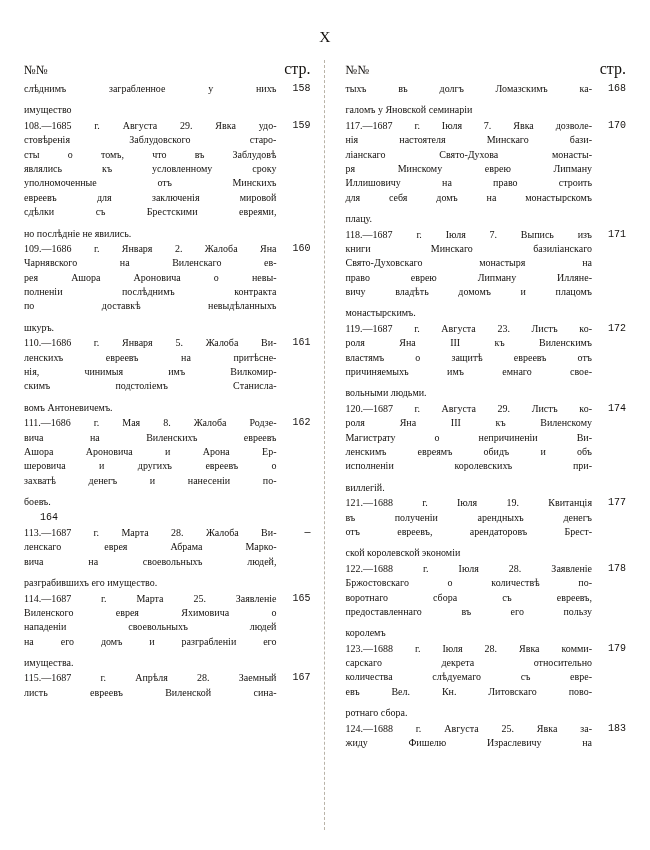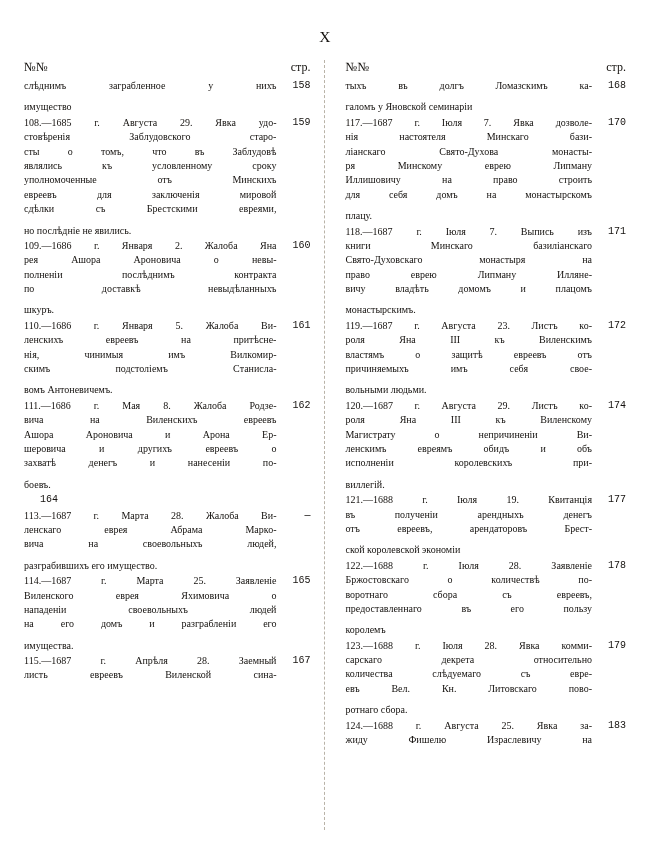--- a/index.html
+++ b/index.html
@@ -53,21 +53,21 @@
     display: flex;
     justify-content: space-between;
     align-items: baseline;
     font-size: 12.5px;
     margin-bottom: 4px;
   }
   .col-head .nn {
     letter-spacing: 0px;
   }
   .col-head .str {
-    font-size: 12px;
+    font-size: 16px;
   }
   .entry {
     display: flex;
     font-size: 10px;
     line-height: 1.44;
     margin-bottom: 1px;
   }
   .entry .body {
     flex: 1 1 auto;
   }
@@ -122,20 +122,21 @@
           <div class="txt">евреевъ для заключенія мировой</div>
           <div class="txt">сдѣлки съ Брестскими евреями,</div>
           <div class="txt last-left">но послѣдніе не явились.</div>
         </div>
         <div class="pg">159</div>
       </div>
 
       <div class="entry">
         <div class="body">
           <div class="txt">109.—1686 г. Января 2. Жалоба Яна</div>
+          <div class="txt">Чарнявского на Виленскаго ев-</div>
           <div class="txt">рея Ашора Ароновича о невы-</div>
           <div class="txt">полненіи послѣднимъ контракта</div>
           <div class="txt">по  доставкѣ  невыдѣланныхъ</div>
           <div class="txt last-left">шкуръ.</div>
         </div>
         <div class="pg">160</div>
       </div>
 
       <div class="entry">
         <div class="body">
@@ -235,21 +236,21 @@
           <div class="txt last-left">монастырскимъ.</div>
         </div>
         <div class="pg">171</div>
       </div>
 
       <div class="entry">
         <div class="body">
           <div class="txt">119.—1687 г. Августа 23. Листъ ко-</div>
           <div class="txt">роля Яна III къ Виленскимъ</div>
           <div class="txt">властямъ о защитѣ евреевъ отъ</div>
-          <div class="txt">причиняемыхъ имъ себя свое-</div>
+          <div class="txt">причиняемыхъ имъ емнаго свое-</div>
           <div class="txt last-left">вольными людьми.</div>
         </div>
         <div class="pg">172</div>
       </div>
 
       <div class="entry">
         <div class="body">
           <div class="txt">120.—1687 г. Августа 29. Листъ ко-</div>
           <div class="txt">роля Яна III къ Виленскому</div>
           <div class="txt">Магистрату о непричиненіи Ви-</div>

